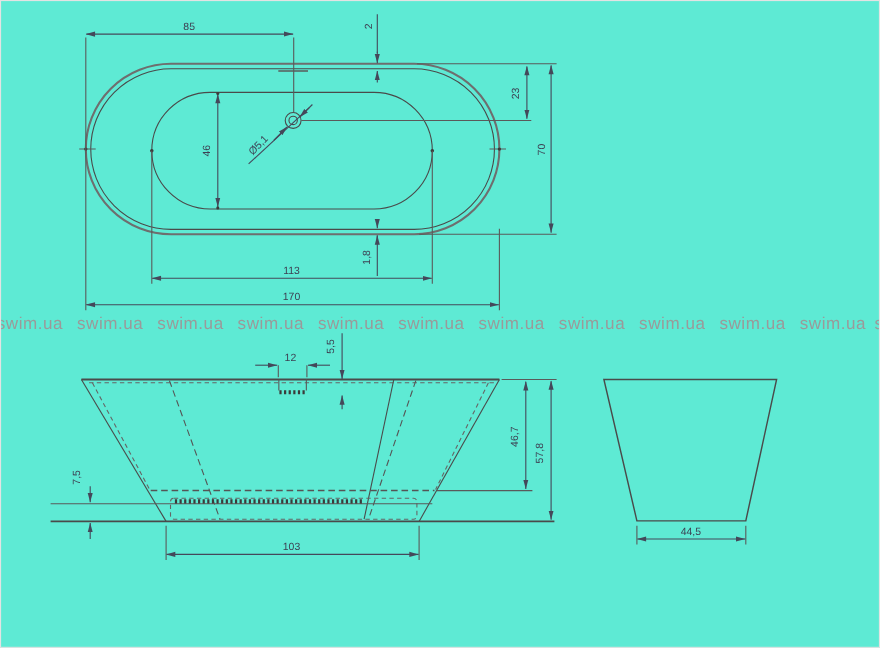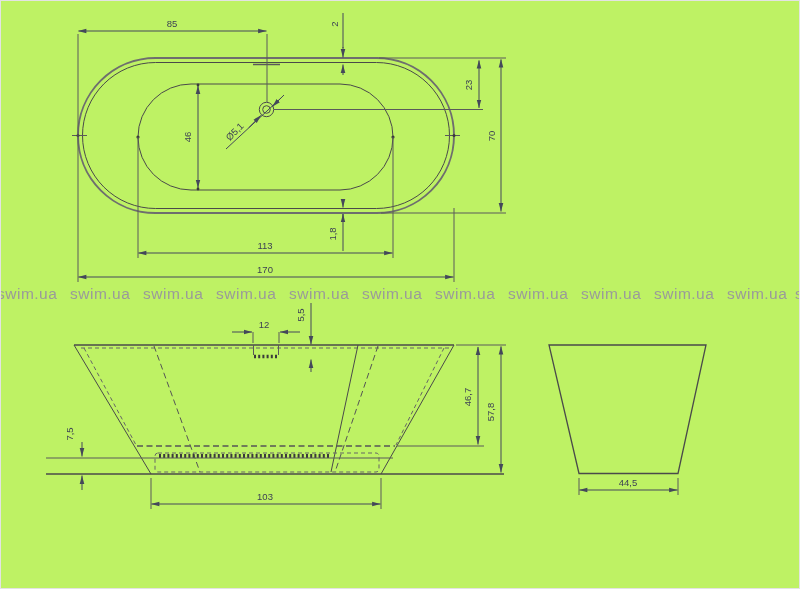--- a/index.html
+++ b/index.html
@@ -1,16 +1,16 @@
 <!DOCTYPE html>
 <html><head>
 <meta charset="utf-8">
 <style>
   html,body{margin:0;padding:0;background:#fff;}
-  .canvas{position:relative;width:800px;height:589px;background:#bef264;border:1px solid #e3e3e3;box-sizing:border-box;font-family:"Liberation Sans", sans-serif;overflow:hidden;}
+  .canvas{position:relative;width:800px;height:589px;background:#5eead4;border:1px solid #e3e3e3;box-sizing:border-box;font-family:"Liberation Sans", sans-serif;overflow:hidden;}
   svg{position:absolute;left:0;top:0;}
   svg text{font-family:"Liberation Sans","DejaVu Sans",sans-serif;font-size:9.5px;fill:#3d4254;}
   svg text.wm{font-size:15.5px;fill:#9a9a9a;letter-spacing:.5px;}
   .ln{stroke:#4a4a4a;stroke-width:1;fill:none;}
   .ln2{stroke:#6e6e6e;stroke-width:1.9;fill:none;}
   .thin{stroke:#5a5a5a;stroke-width:1;fill:none;}
   .dash{stroke:#555;stroke-width:1;fill:none;stroke-dasharray:6 3.5;}
   .dash2{stroke:#666;stroke-width:1;fill:none;stroke-dasharray:4 3;}
   .dim{stroke:#44485a;stroke-width:1;fill:none;}
   .hatch{stroke:#3a3a3a;stroke-width:4.2;fill:none;stroke-dasharray:2 2.2;}

